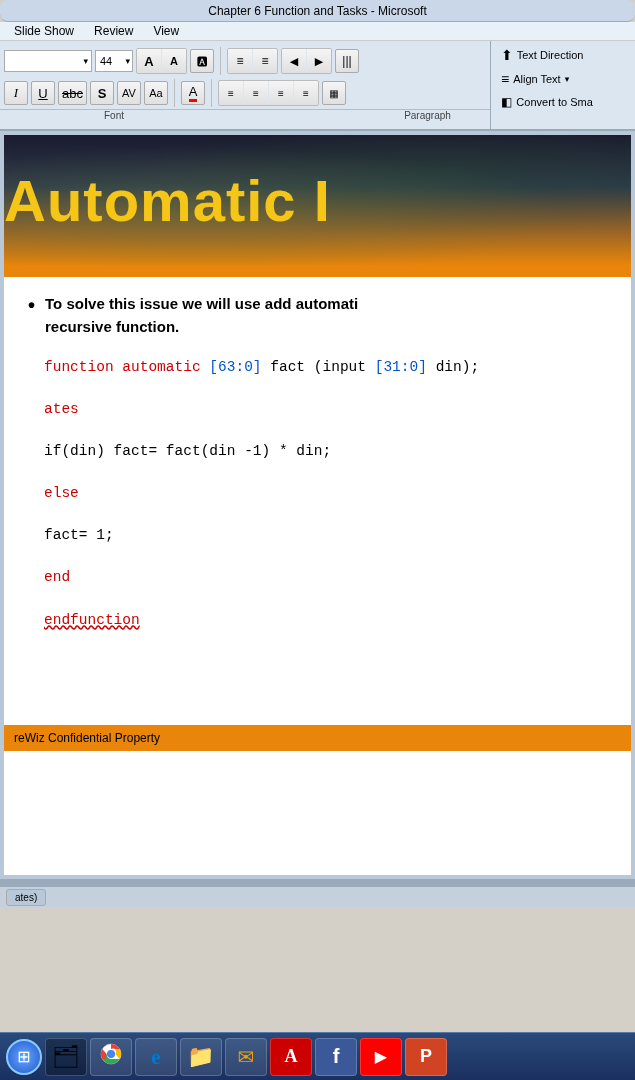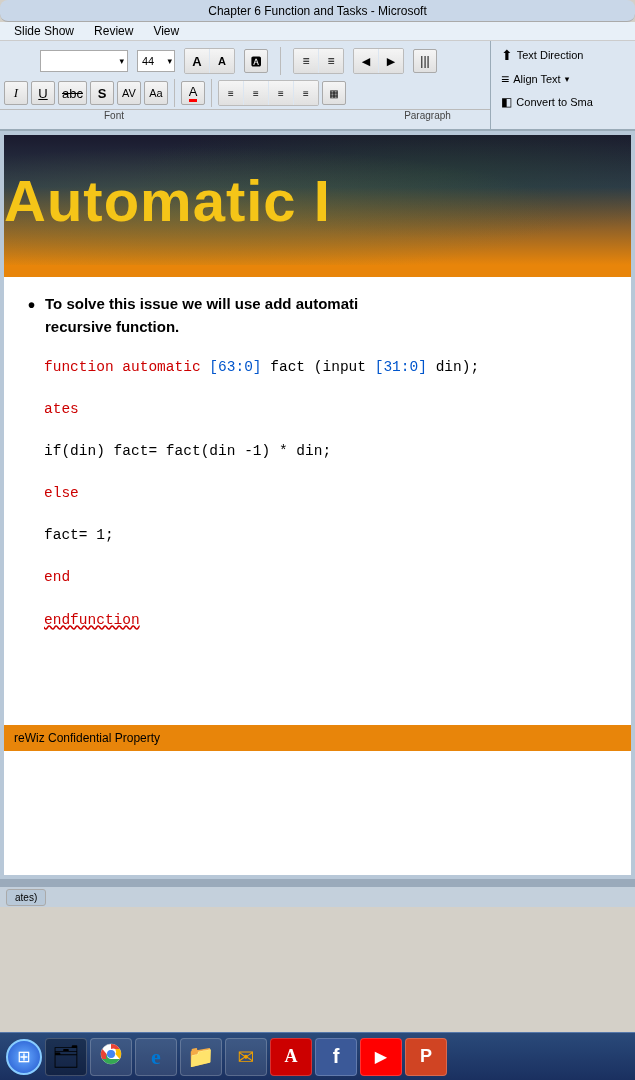--- a/index.html
+++ b/index.html
@@ -285,21 +285,21 @@
 </div>
 
 <div class="menu-bar">
   <span class="menu-item">Slide Show</span>
   <span class="menu-item">Review</span>
   <span class="menu-item">View</span>
 </div>
 
 <div class="ribbon-wrapper" style="height:90px; position:relative; border-bottom:2px solid #9aabb8;">
 
-  <div style="display:flex; align-items:center; gap:9px; padding:4px 4px 2px 4px; height:38px;margin-left:36px;">
+  <div style="display:flex; align-items:center; gap:3px; padding:4px 4px 2px 4px; height:38px;">
 
     <div class="rb-dropdown" style="width:88px;">
       <span style="font-size:11px;">&nbsp;</span>
     </div>
 
     <div class="rb-num">
       <span style="font-size:11px;">44</span>
     </div>
 
     <div class="rb-btn-group">

